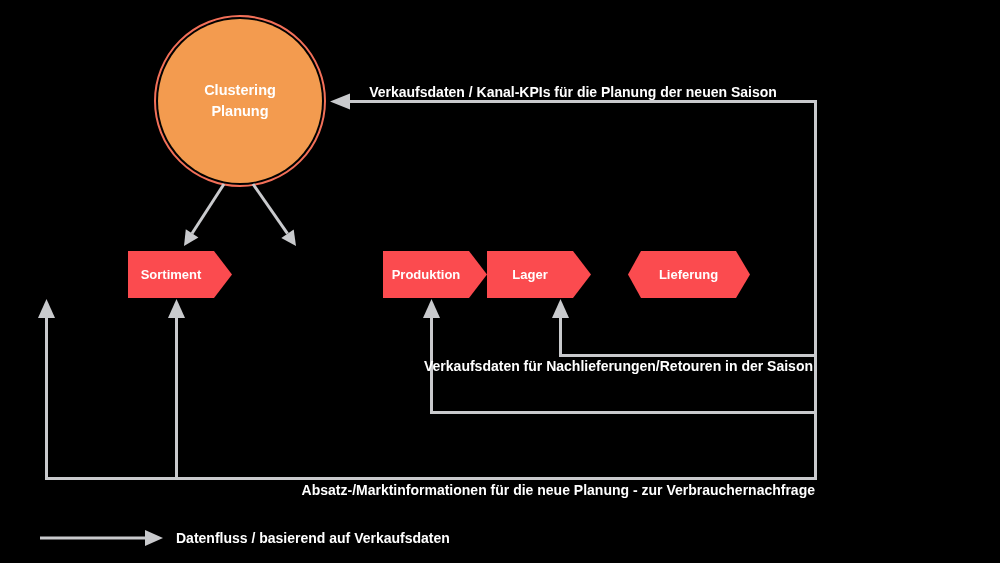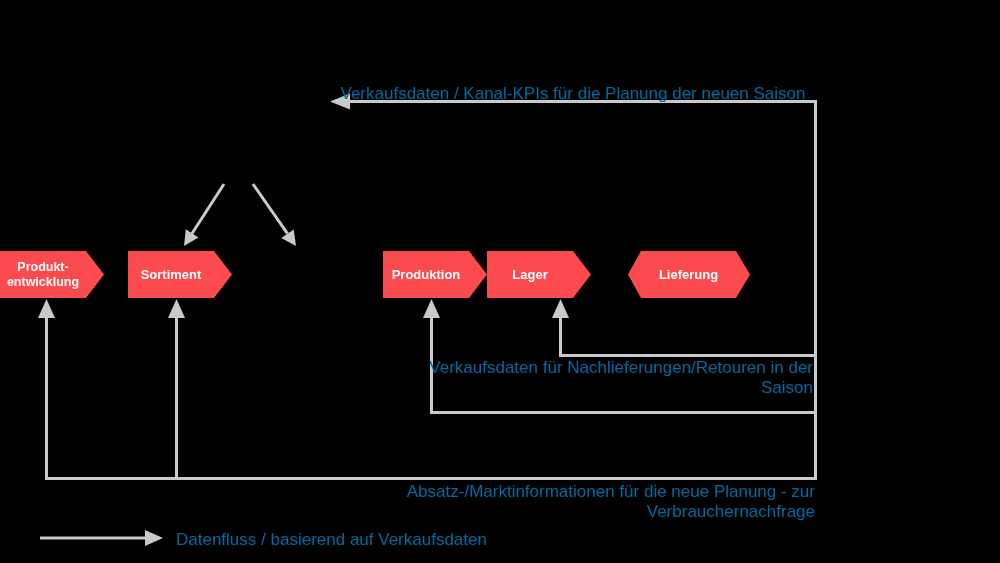--- a/index.html
+++ b/index.html
@@ -25,37 +25,37 @@
     box-sizing:border-box;padding-right:18px;z-index:1;
     clip-path:polygon(0 0,calc(100% - 18px) 0,100% 50%,calc(100% - 18px) 100%,0 100%);
   }
   .stage--dual{
     clip-path:polygon(13px 0,calc(100% - 14px) 0,100% 50%,calc(100% - 14px) 100%,13px 100%,0 50%);
     padding-left:13px;padding-right:14px;
   }
   .stage--twoline{font-size:12.5px;line-height:1.2;}
   .stage .lbl{white-space:pre-line;}
   
-  .flow-label{position:absolute;color:#0369a1;font-weight:normal;font-size:17px;z-index:6;}
+  .flow-label{position:absolute;color:#ffffff;font-weight:bold;font-size:14px;z-index:6;}
   .fl-top{left:330px;width:486px;top:84px;text-align:center;}
   .fl-lager{left:400px;width:413px;top:358px;text-align:right;}
   .fl-produktion{left:350px;width:463px;top:414px;text-align:right;}
   .fl-bottom{left:300px;width:515px;top:482px;text-align:right;}
   .legend-label{left:176px;top:530px;text-align:left;width:auto;}
 </style>
 </head>
 <body>
 
 <div class="canvas">
 
+  <div class="node node--planning">
+    <span class="lbl">Clustering
+Planung</span>
+  </div>
 
-  <div class="stage stage--twoline" style="left:0;width:104px;">
-    <span class="lbl">Produkt-
-entwicklung</span>
-  </div>
   <div class="stage" style="left:128px;width:104px;">
     <span class="lbl">Sortiment</span>
   </div>
   <div class="stage" style="left:383px;width:104px;">
     <span class="lbl">Produktion</span>
   </div>
   <div class="stage" style="left:487px;width:104px;">
     <span class="lbl">Lager</span>
   </div>
   <div class="stage stage--dual" style="left:628px;width:122px;">

